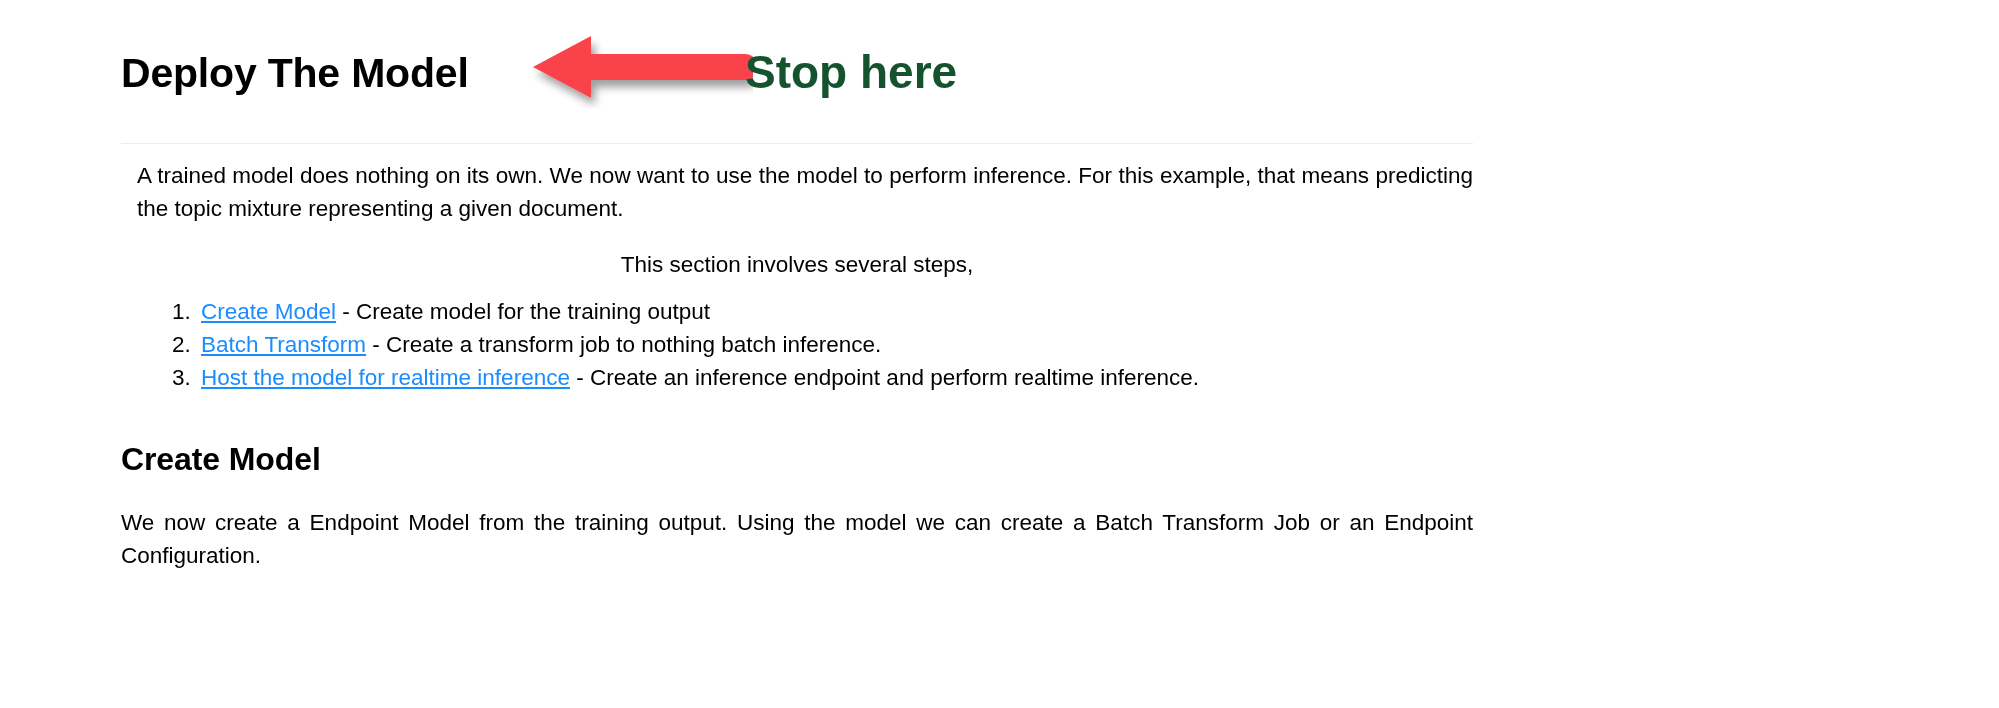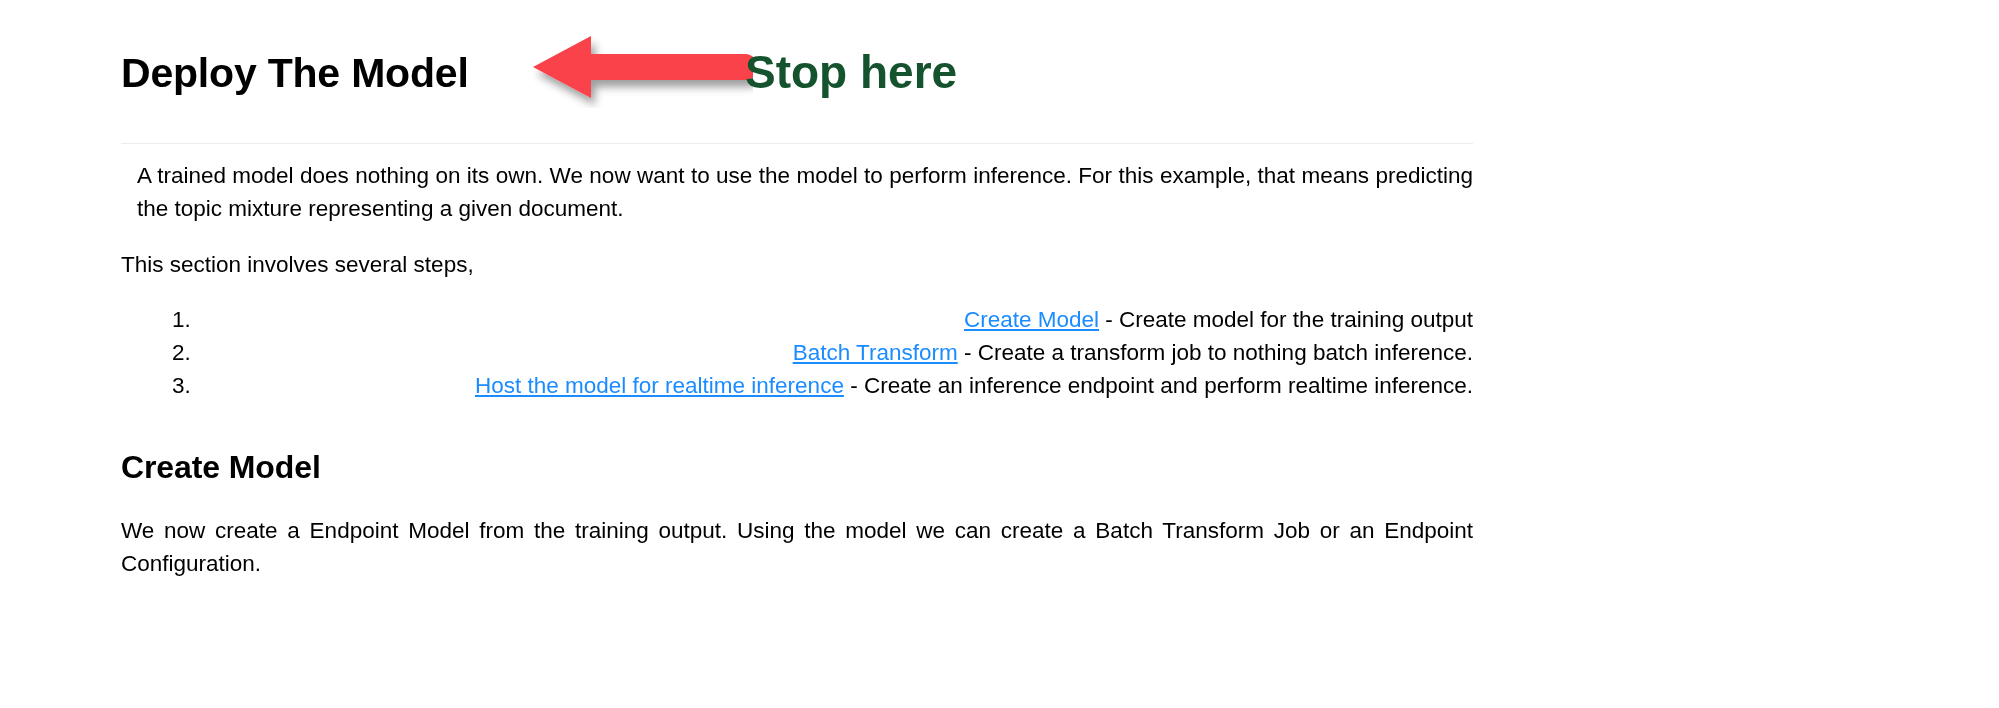--- a/index.html
+++ b/index.html
@@ -95,30 +95,29 @@
     text-align: justify;
     color: #000000;
   }
 
   p.para.lead {
     margin-bottom: 23px;
     margin-left: 16px;
   }
 
   p.para.plain {
-    text-align: left;
+    text-align: center;
     margin-bottom: 0;
   }
 
   ol.step-list {
-    margin: 22px 0 0 0;
+    margin: 14px 0 0 0;
     padding-left: 76px;
     font-size: 22.5px;
     line-height: 33px;
-    text-align: right;
   }
 
   ol.step-list li {
     margin: 0;
     padding-left: 4px;
     color: #000000;
   }
 
   a.doc-link {
     color: #1a8cff;

